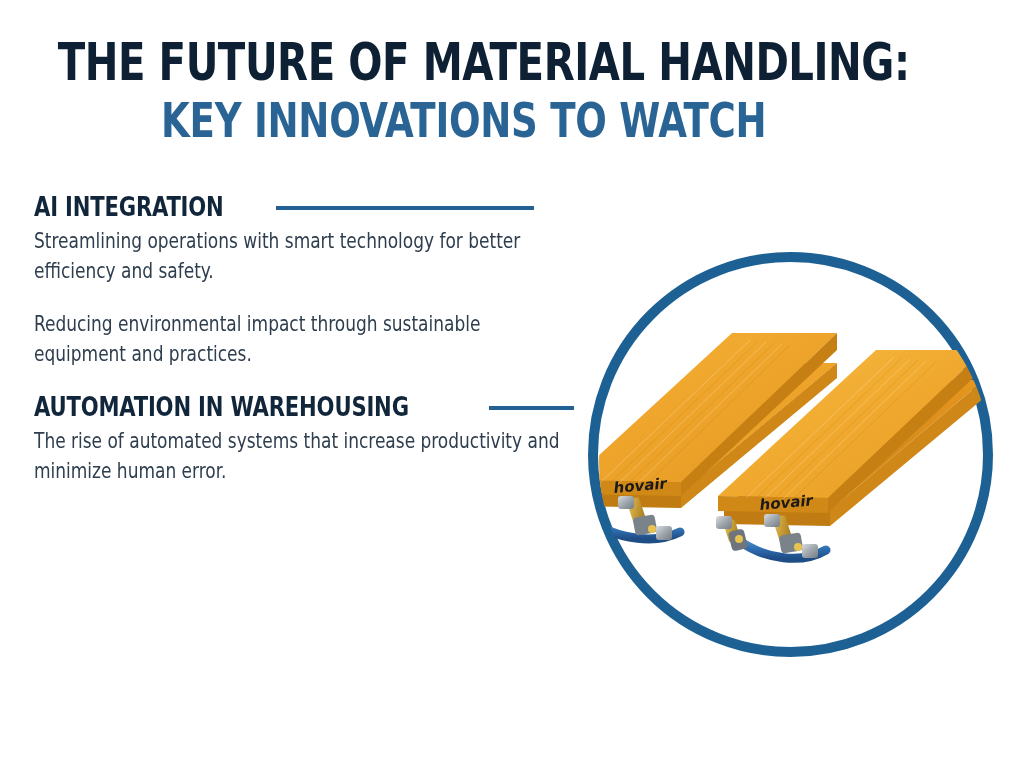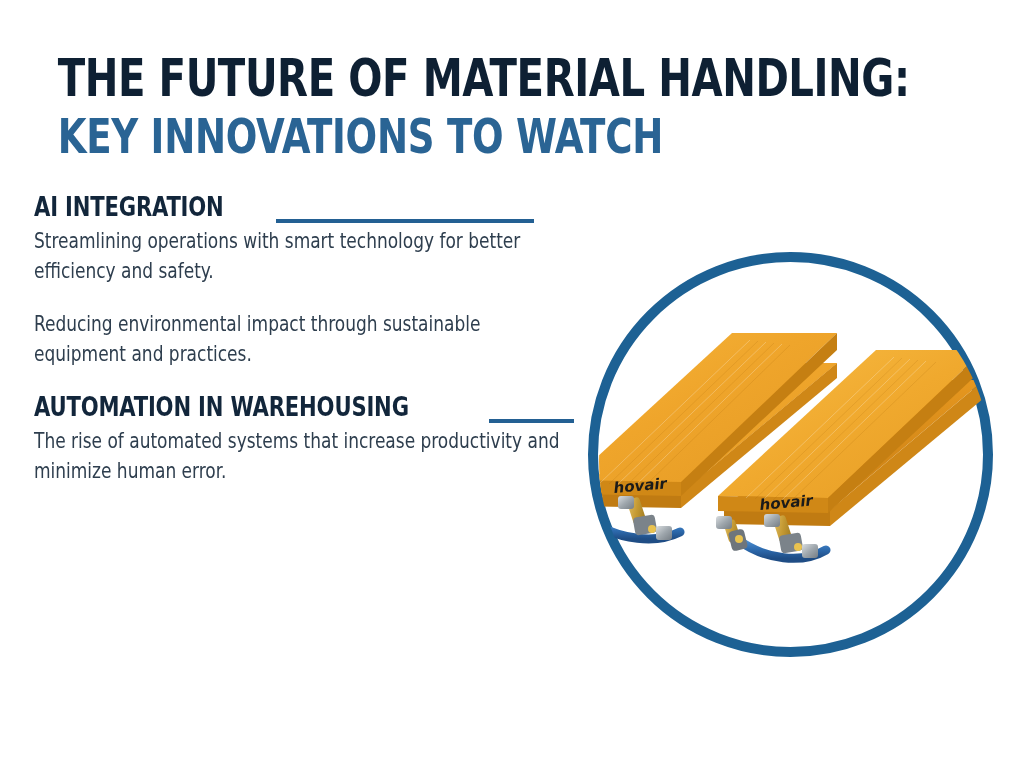--- a/index.html
+++ b/index.html
@@ -18,22 +18,21 @@
     background: #ffffff;
     overflow: hidden;
   }
 
   
   .title-block {
     position: absolute;
     left: 0;
     top: 34px;
     width: 824px;
-    text-align: left;
-    margin-top: 16px;
+    text-align: right;
   }
   .title-line-1 {
     font-family: "DejaVu Sans Condensed", "Liberation Sans Narrow", "Liberation Sans", sans-serif;
     font-weight: 700;
     font-size: 52px;
     line-height: 56px;
     letter-spacing: -0.5px;
     color: #0e2033;
     text-transform: uppercase;
     transform: scaleX(0.86);
@@ -61,21 +60,21 @@
     top: 192px;
     width: 540px;
   }
   .section {
     margin-bottom: 23px;
   }
   .section:last-child { margin-bottom: 0; }
 
   .section-head {
     display: flex;
-    align-items: flex-end;
+    align-items: center;
     gap: 24px;
     margin-bottom: 4px;
   }
   .section-title {
     font-family: "DejaVu Sans Condensed", "Liberation Sans Narrow", "Liberation Sans", sans-serif;
     font-weight: 700;
     font-size: 27px;
     line-height: 30px;
     color: #12263b;
     text-transform: uppercase;

